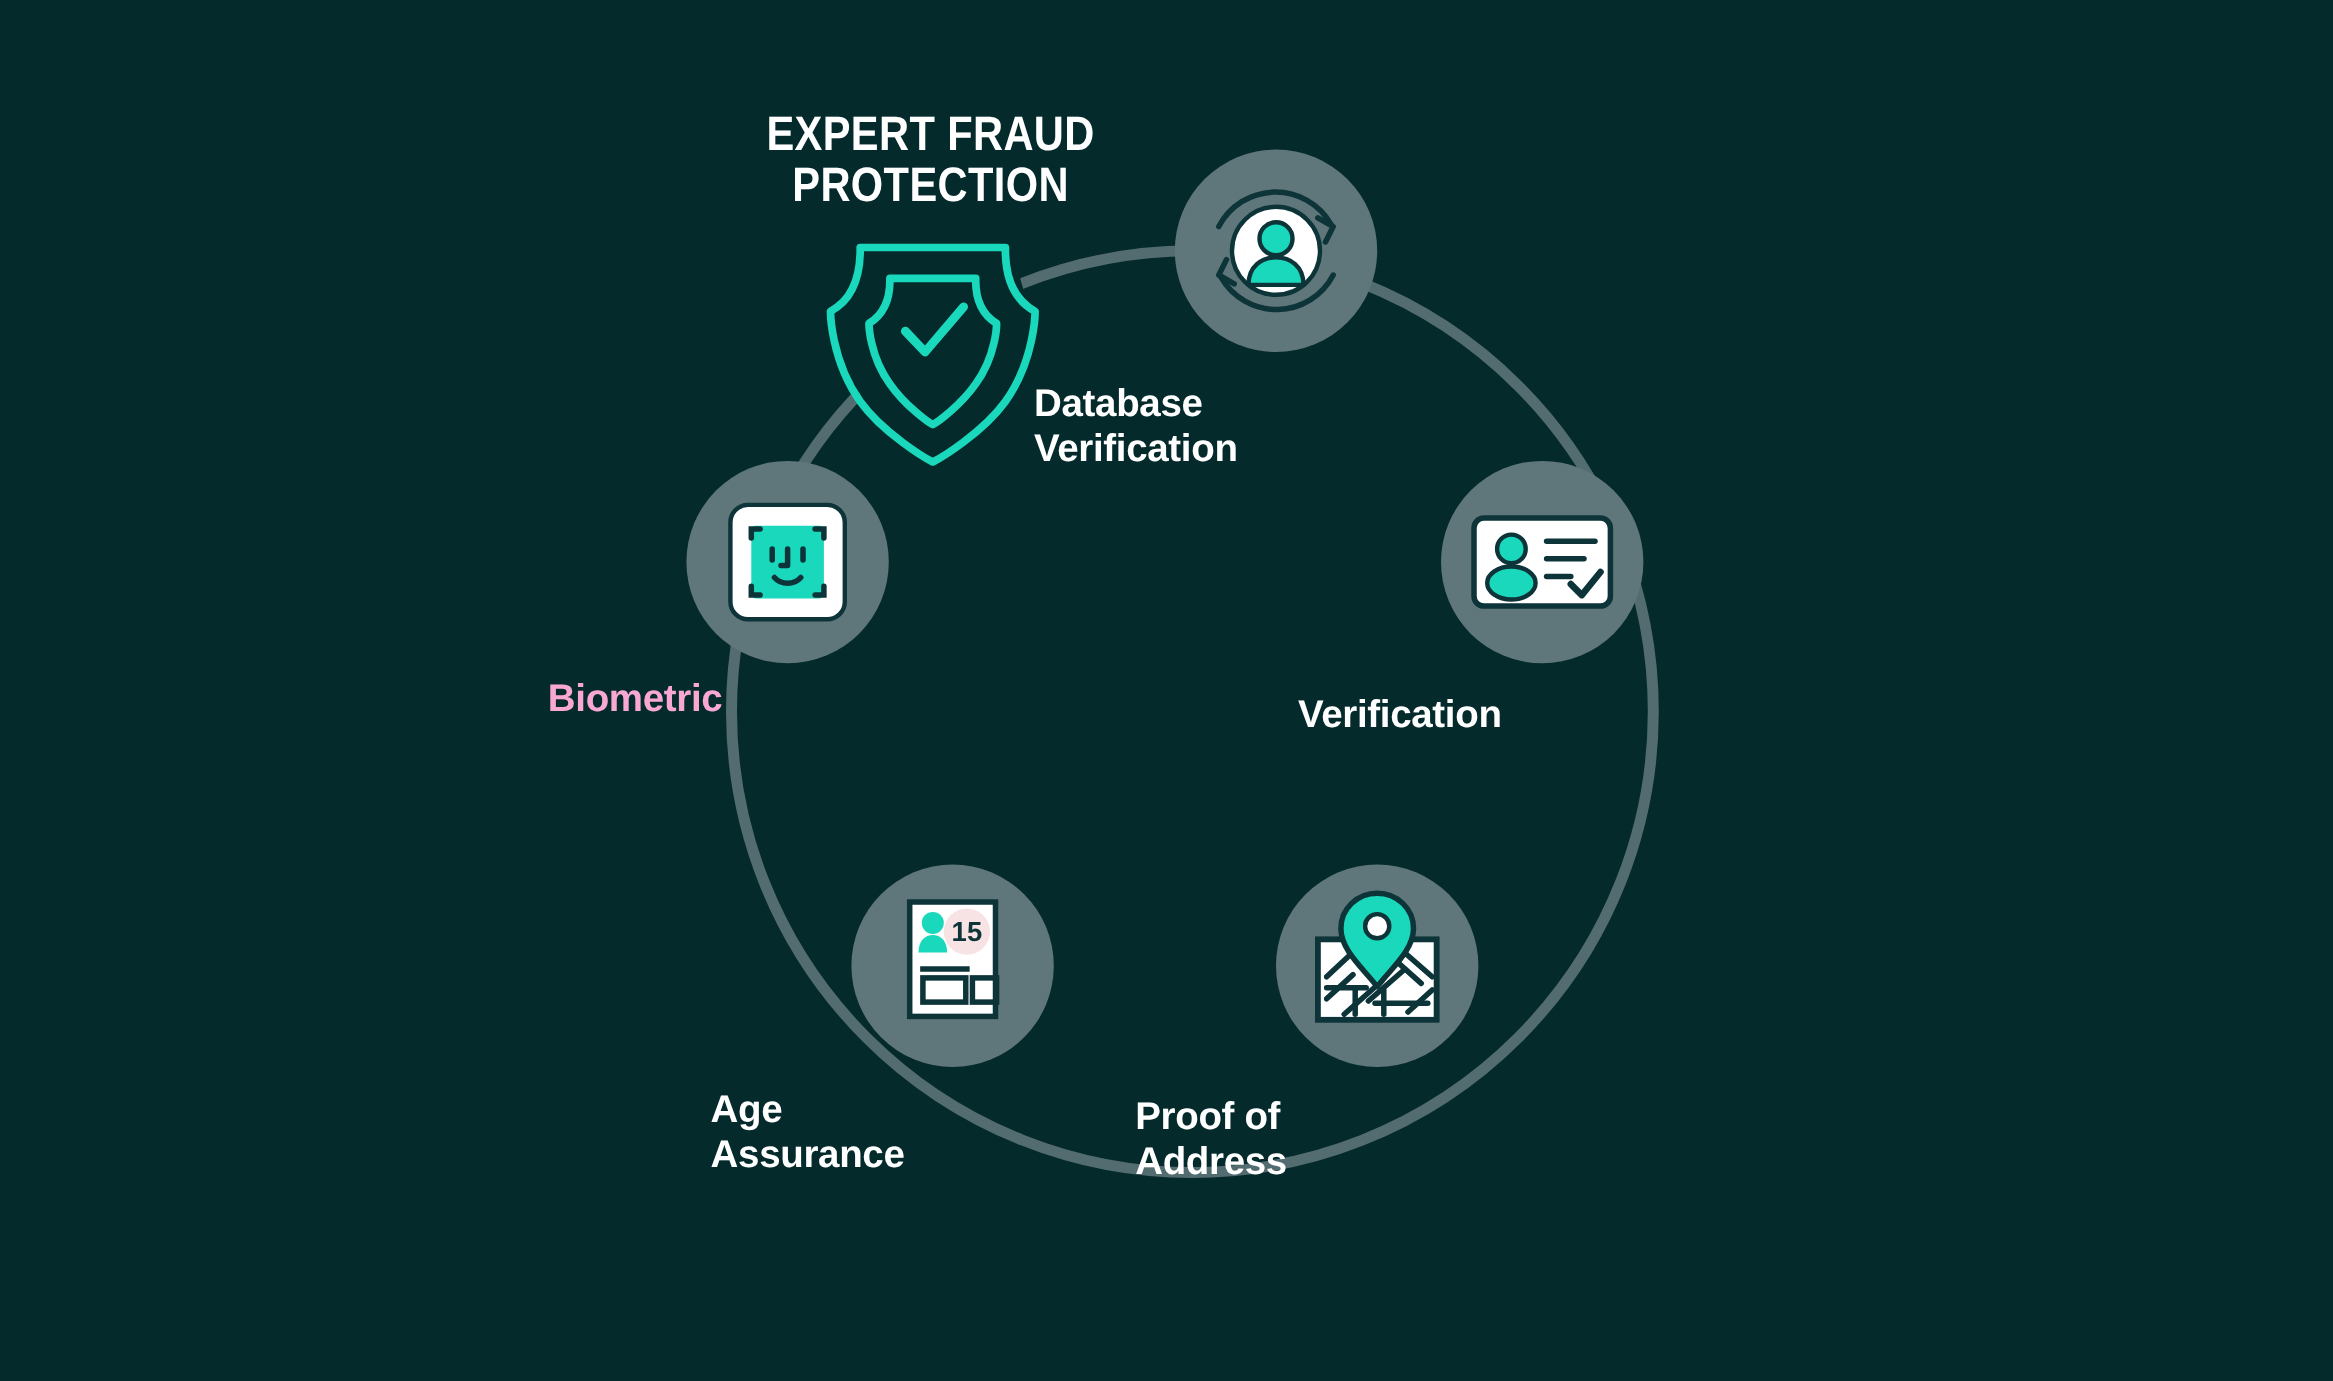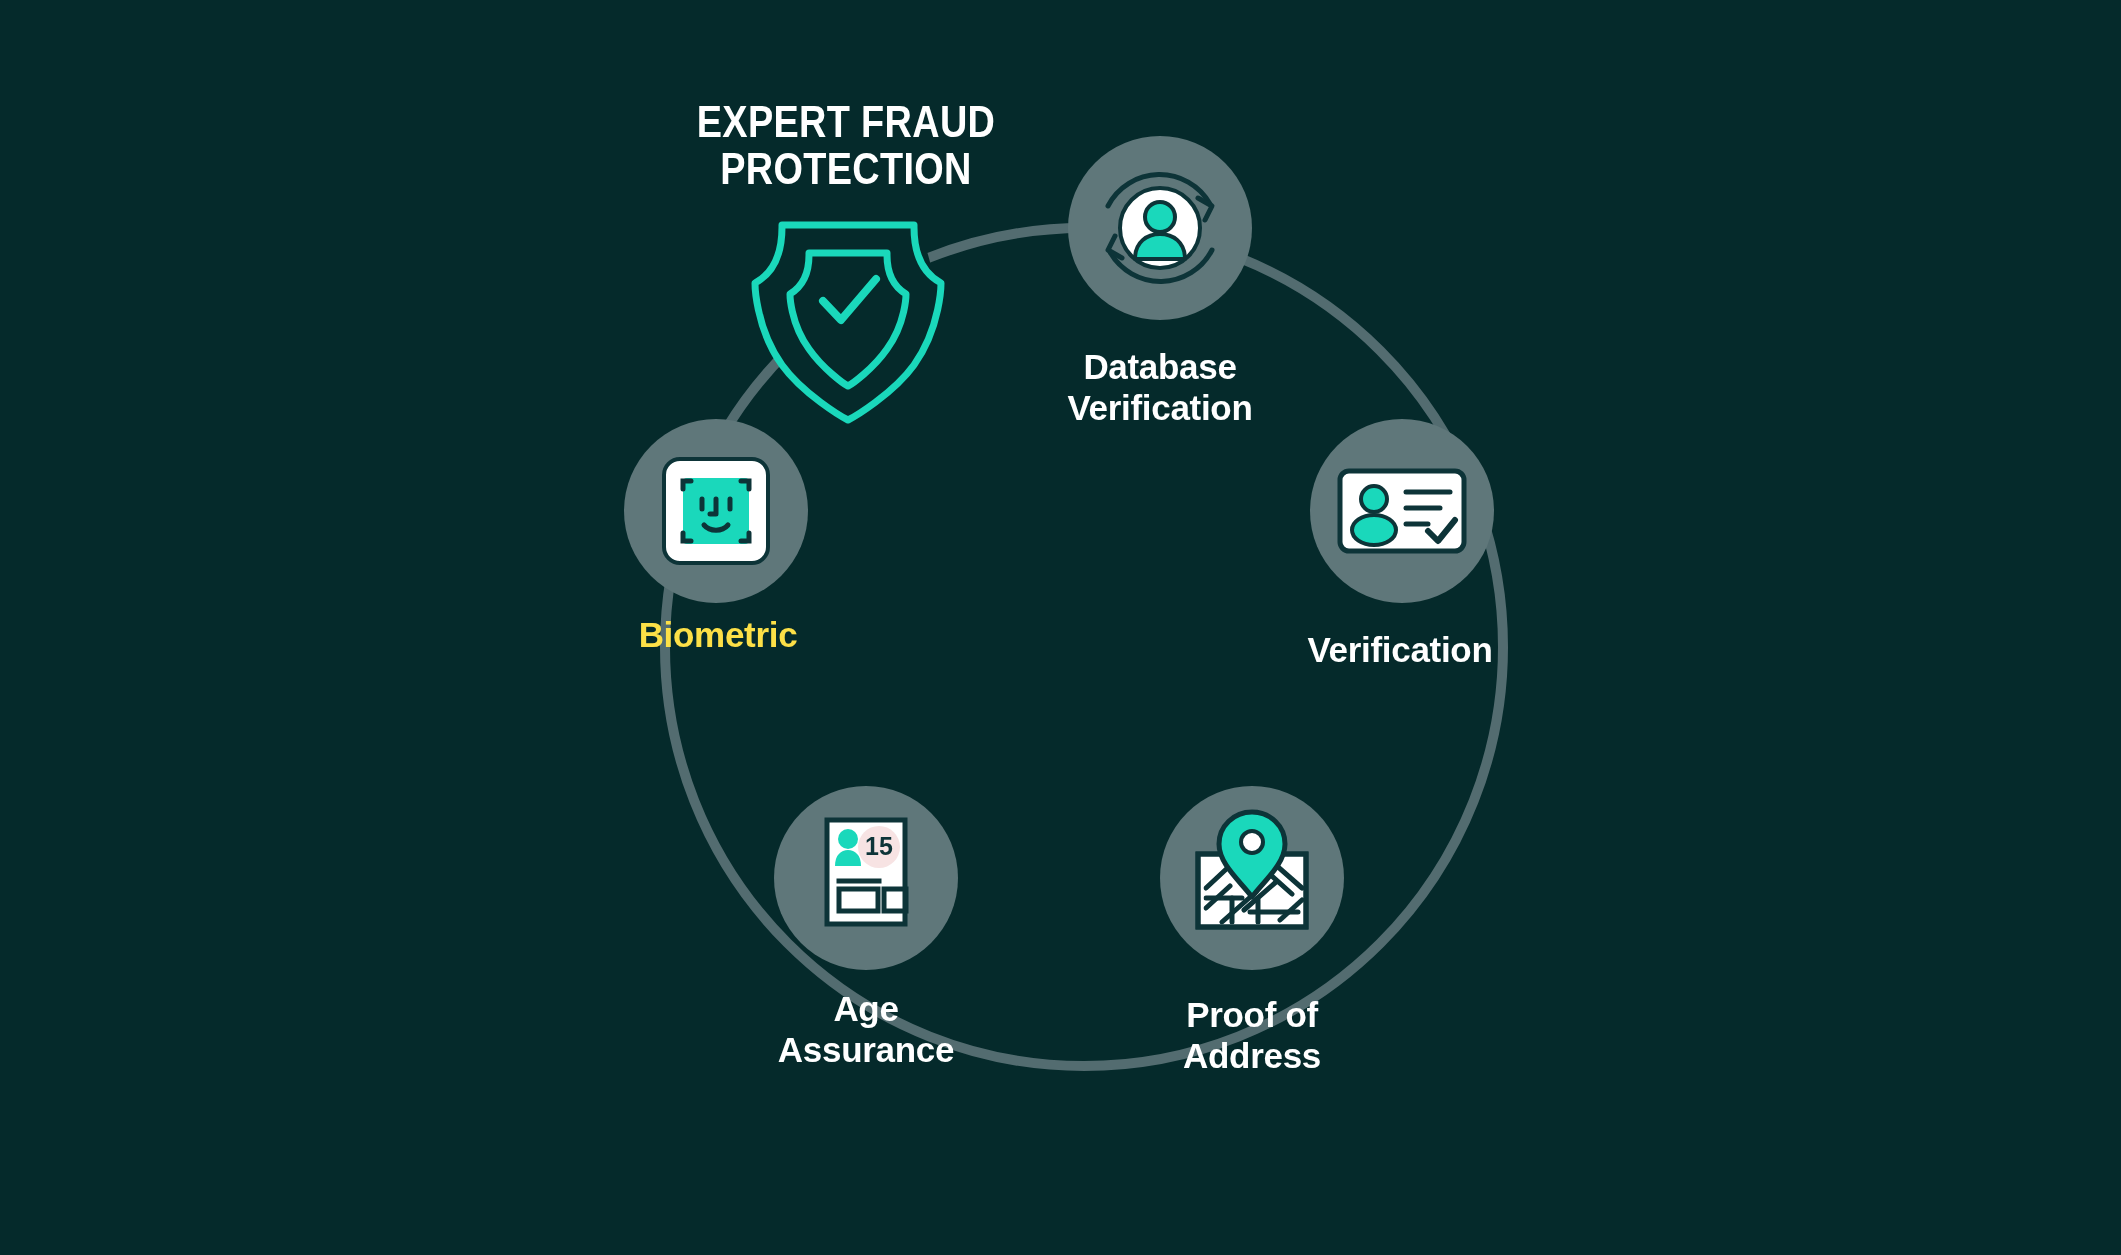--- a/index.html
+++ b/index.html
@@ -52,21 +52,21 @@
   #headline .hl-line { display:block; white-space: nowrap; }
 
   
   .node-label {
     position: absolute;
     color: #ffffff;
     font-family: "Liberation Sans", sans-serif;
     font-weight: 700;
     font-size: 35px;
     line-height: 1.18;
-    text-align: center;
+    text-align: left;
     letter-spacing: -0.3px;
     white-space: nowrap;
     z-index: 6;
   }
   .node-label .lb-line { display:block; }
 
   #label-database      { left: 940px;  top: 346px; width: 440px; }
   #label-identity      { left: 1180px; top: 629px; width: 440px; }
   #label-address       { left: 1032px; top: 994px; width: 440px; }
   #label-age           { left: 646px;  top: 988px; width: 440px; }
@@ -233,17 +233,17 @@
   <div class="node-label" id="label-age" style="color: rgb(255, 255, 255);">
     <span class="lb-line">Age</span>
     <span class="lb-line">Assurance</span>
   </div>
 
   <div class="node-label" id="label-address" style="color: rgb(255, 255, 255);">
     <span class="lb-line">Proof of</span>
     <span class="lb-line">Address</span>
   </div>
 
-  <div class="node-label" id="label-biometric" style="color: #fde047;">
+  <div class="node-label" id="label-biometric" style="color: #f9a8d4;">
     <span class="lb-line">Biometric</span>
   </div>
 
 </div>
 
 </body></html>

